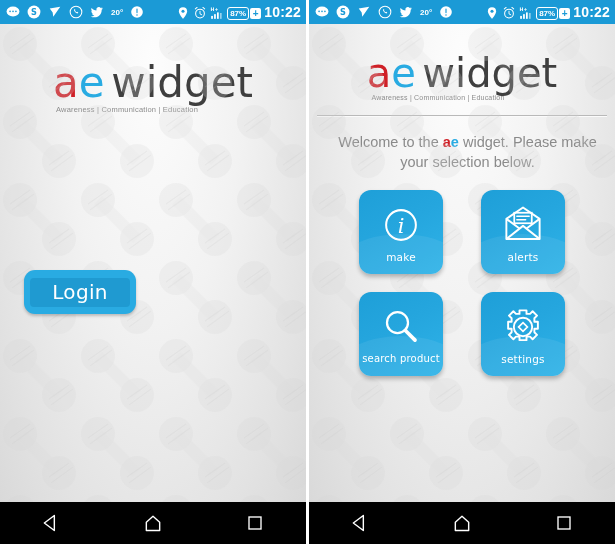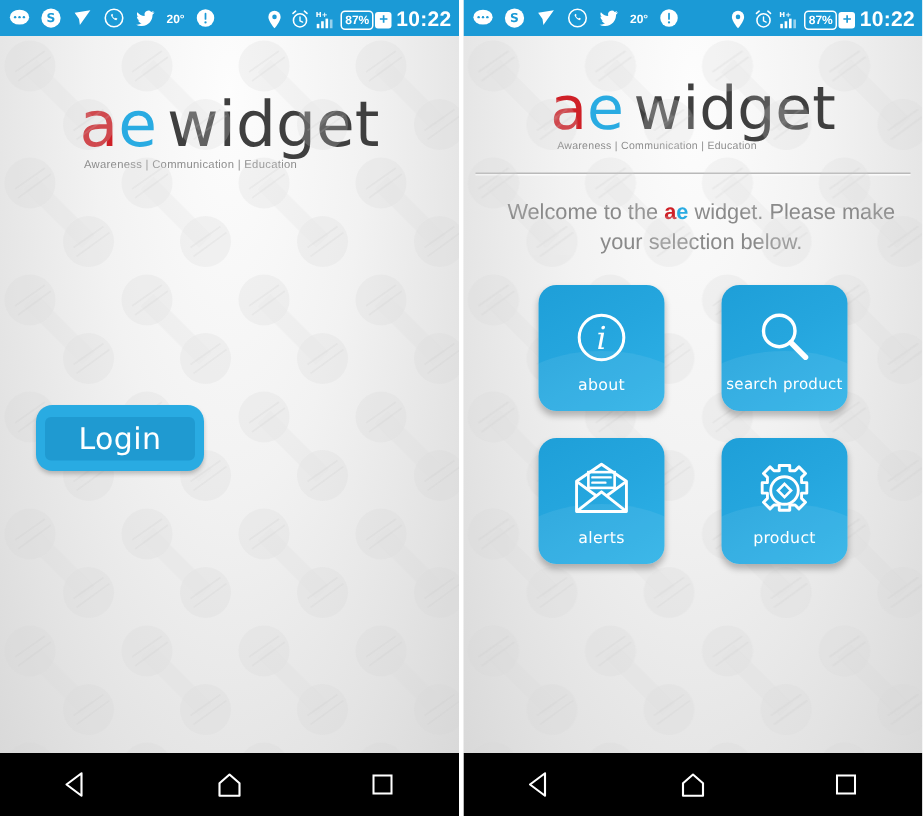--- a/index.html
+++ b/index.html
@@ -320,55 +320,55 @@
 
       <div class="tiles">
 
         <button class="tile">
           <span class="tile-ic">
             <svg viewBox="0 0 48 48">
                 <circle cx="24" cy="24" r="17" fill="none" stroke="#fff" stroke-width="2.3"></circle>
                 <text x="24" y="33" font-size="24" font-style="italic" font-family="DejaVu Serif" fill="#fff" text-anchor="middle">i</text>
               </svg>
           </span>
-          <span class="tile-lbl">about</span>
-        </button>
-
-        <button class="tile sp">
-          <span class="tile-ic">
-            <svg viewBox="0 0 48 48">
-                <circle cx="20" cy="19" r="12" fill="none" stroke="#fff" stroke-width="2.6"></circle>
-                <path d="M29 28 L40 39" stroke="#fff" stroke-width="4.2" stroke-linecap="round"></path>
-              </svg>
-          </span>
-          <span class="tile-lbl">search product</span>
+          <span class="tile-lbl">make</span>
         </button>
 
         <button class="tile">
           <span class="tile-ic">
             <svg viewBox="0 0 48 48">
                 <path d="M5 40 L5 17 L24 4 L43 17 L43 40 Z" fill="none" stroke="#fff" stroke-width="2.2" stroke-linejoin="round"></path>
                 <path d="M5 40 L24 25 L43 40" fill="none" stroke="#fff" stroke-width="2.2" stroke-linejoin="round"></path>
                 <path d="M5 17 L20 28 M43 17 L28 28" fill="none" stroke="#fff" stroke-width="2.2"></path>
                 <rect x="14" y="10" width="20" height="12" fill="none" stroke="#fff" stroke-width="2"></rect>
                 <path d="M17 14h14M17 18h10" stroke="#fff" stroke-width="1.8" stroke-linecap="round"></path>
               </svg>
           </span>
           <span class="tile-lbl">alerts</span>
         </button>
 
+        <button class="tile sp">
+          <span class="tile-ic">
+            <svg viewBox="0 0 48 48">
+                <circle cx="20" cy="19" r="12" fill="none" stroke="#fff" stroke-width="2.6"></circle>
+                <path d="M29 28 L40 39" stroke="#fff" stroke-width="4.2" stroke-linecap="round"></path>
+              </svg>
+          </span>
+          <span class="tile-lbl">search product</span>
+        </button>
+
         <button class="tile">
           <span class="tile-ic">
             <svg viewBox="0 0 48 48">
                 <path d="M20 5h8v4h4l3-3 5 5-3 3v4h4v8h-4v4l3 3-5 5-3-3h-4v4h-8v-4h-4l-3 3-5-5 3-3v-4H7v-8h4v-4L8 11l5-5 3 3h4z" fill="none" stroke="#fff" stroke-width="2.2" stroke-linejoin="round"></path>
                 <circle cx="24" cy="24" r="10.5" fill="none" stroke="#fff" stroke-width="2.2"></circle>
                 <path d="M24 19 L29 24 L24 29 L19 24 Z" fill="none" stroke="#fff" stroke-width="2"></path>
               </svg>
           </span>
-          <span class="tile-lbl">product</span>
+          <span class="tile-lbl">settings</span>
         </button>
 
       </div>
     </div>
 
     <div class="navbar">
       <button class="navbtn">
         <svg width="20" height="20" viewBox="0 0 24 24">
             <path d="M16 3 L16 21 L4 12 Z" fill="none" stroke="#fff" stroke-width="1.7" stroke-linejoin="round"></path>
           </svg>

